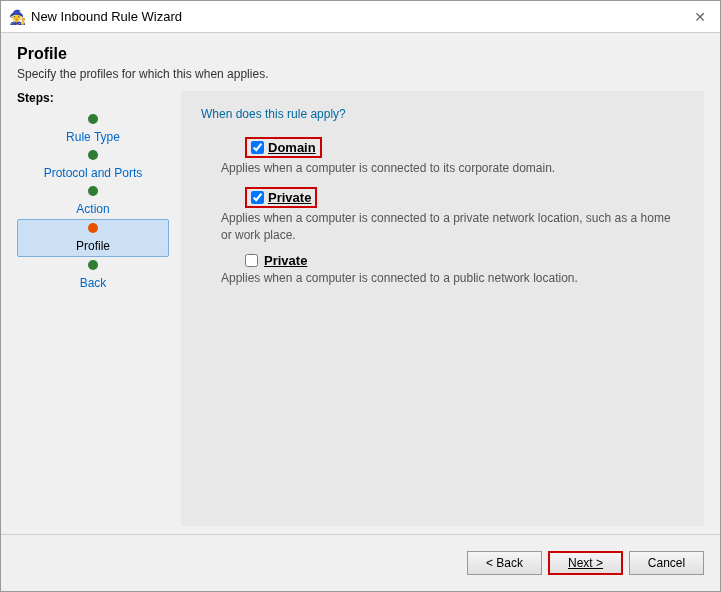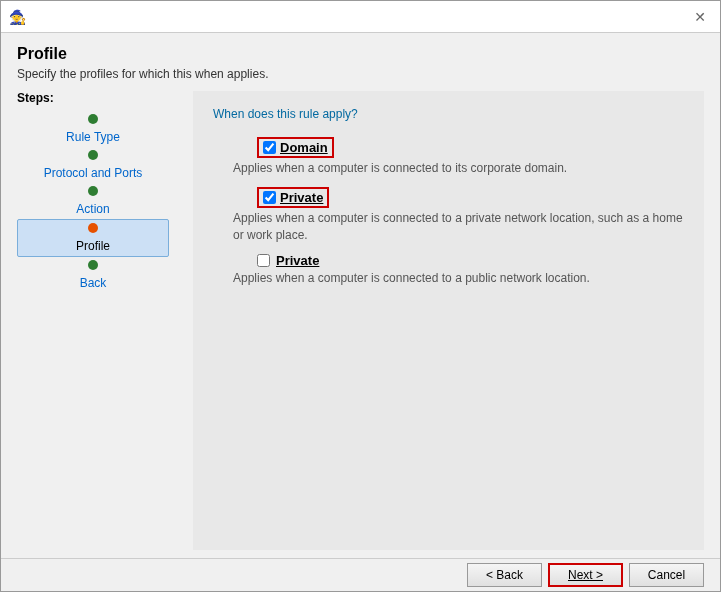--- a/index.html
+++ b/index.html
@@ -69,21 +69,21 @@
       margin-bottom: 4px;
     }
     .page-subtitle {
       font-size: 12px;
       color: #333;
       margin-bottom: 10px;
     }
     .main-body {
       display: flex;
       flex: 1;
-      gap: 16px;
+      gap: 4px;
     }
     .sidebar {
       width: 160px;
       flex-shrink: 0;
       padding-right: 8px;
     }
     .steps-label {
       font-size: 12px;
       font-weight: bold;
       color: #000;
@@ -165,21 +165,21 @@
     .option-desc {
       font-size: 12px;
       color: #555;
       margin-left: 20px;
       line-height: 1.4;
     }
     .footer {
       display: flex;
       justify-content: flex-end;
       align-items: center;
-      padding: 4px 16px;
+      padding: 16px 16px;
       gap: 6px;
       border-top: 1px solid #ccc;
       background: #f0f0f0;
       flex-shrink: 0;
     }
     .btn {
       min-width: 75px;
       height: 24px;
       padding: 0 12px;
       font-size: 12px;
@@ -199,20 +199,21 @@
   </style>
 </head>
 <body>
 
 <div class="window">
 
   <div class="title-bar">
     <div class="title-bar-left">
 
       <span class="title-icon" style="font-size:14px;">🧙</span>
+      <span class="title-text">New Inbound Rule Wizard</span>
     </div>
     <div class="close-btn">✕</div>
   </div>
 
   <div class="content-area">
     <div class="page-title">Profile</div>
     <div class="page-subtitle">Specify the profiles for which this when applies.</div>
 
     <div class="main-body">
 

